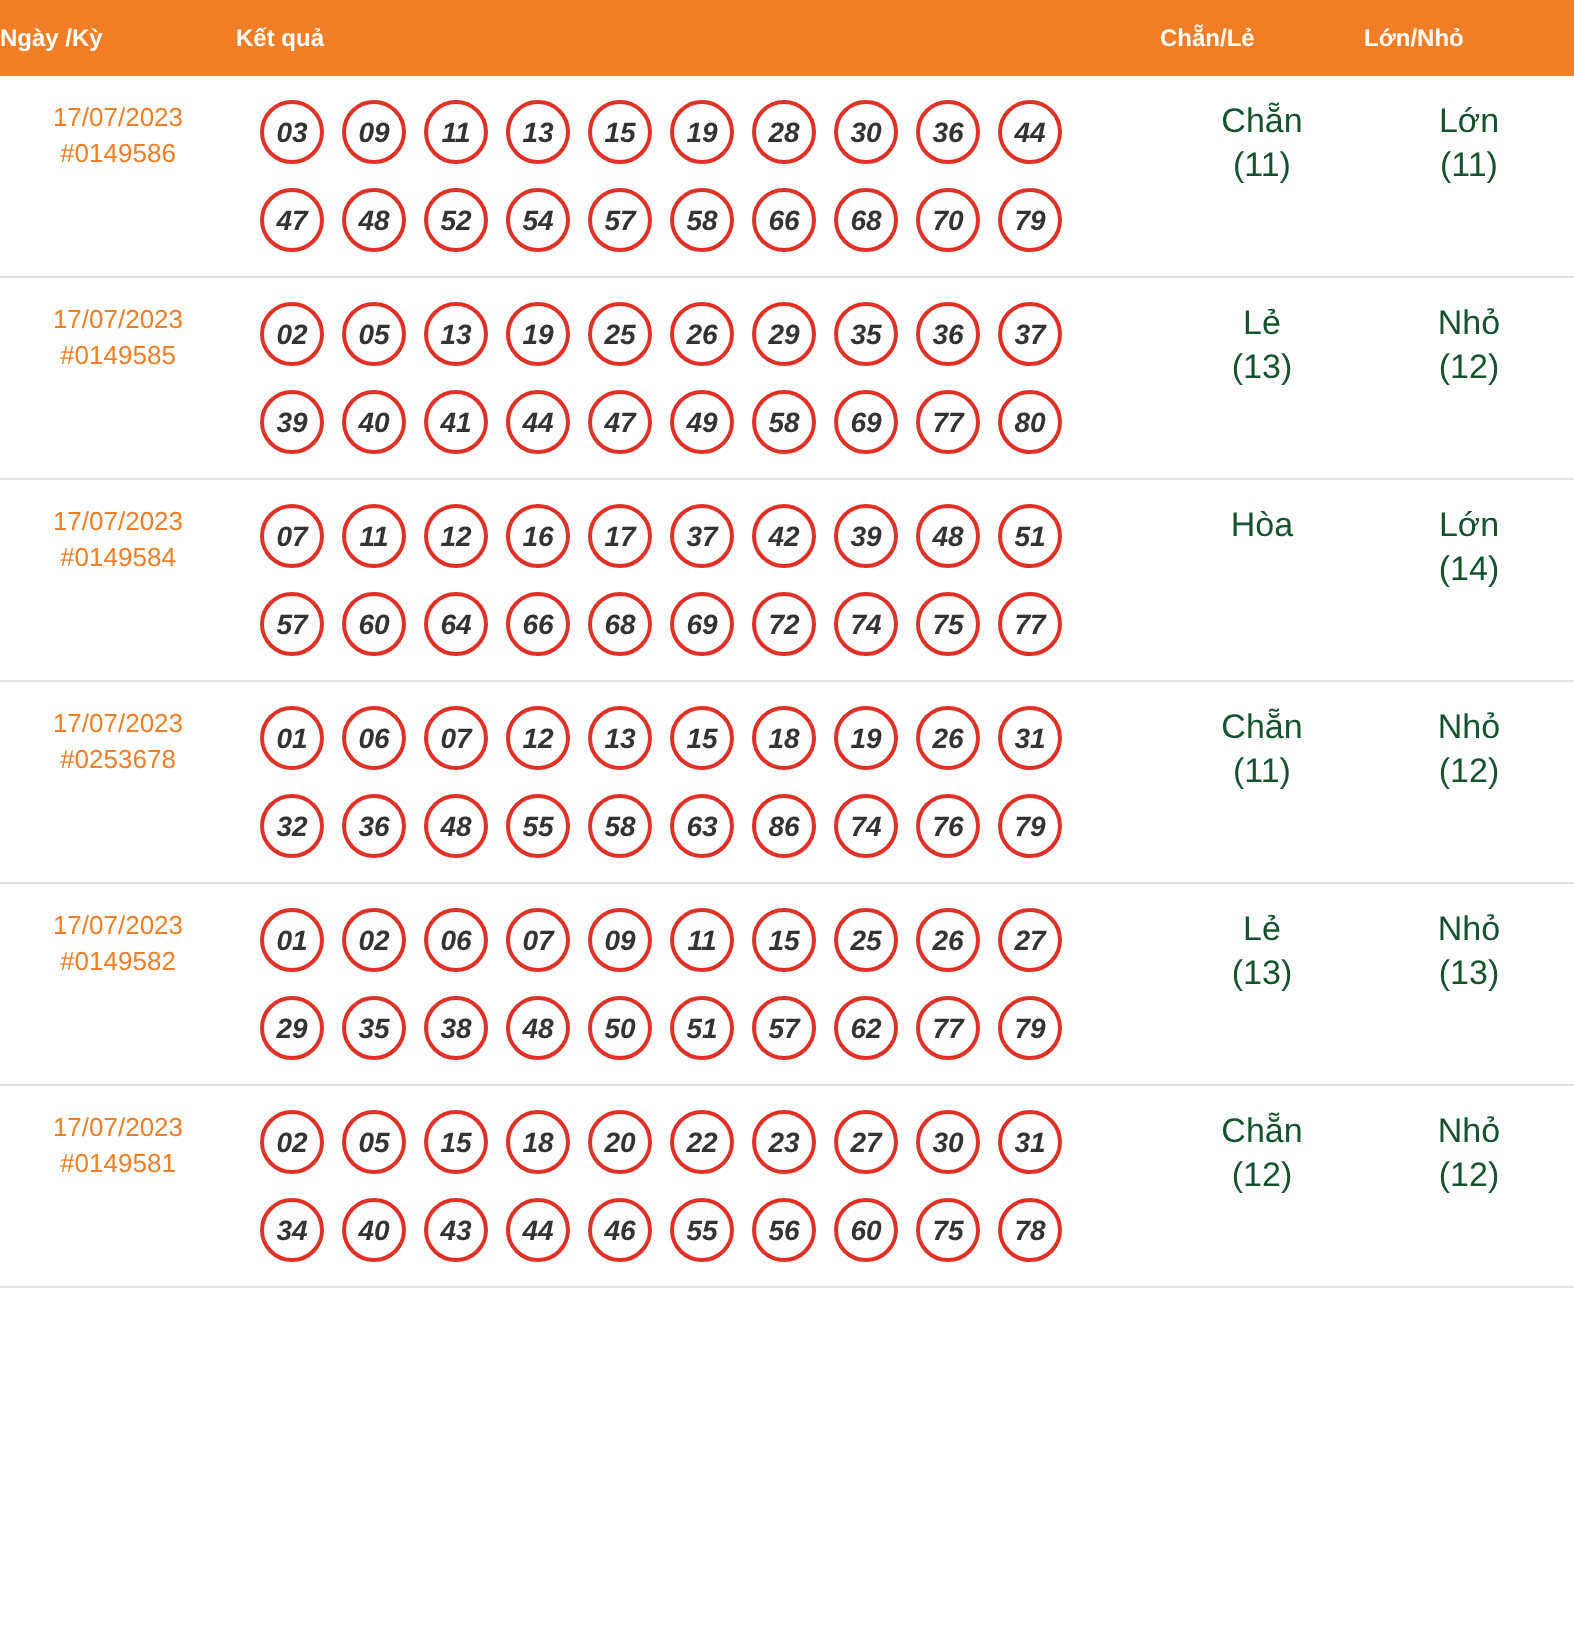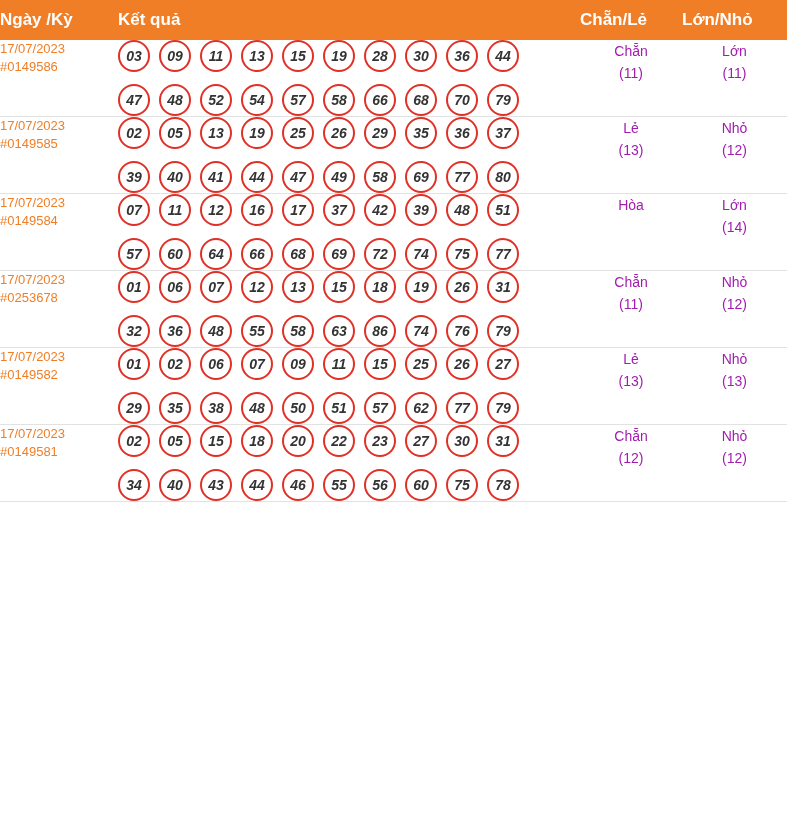--- a/index.html
+++ b/index.html
@@ -13,57 +13,58 @@
     color: #333;
   }
   .results-table {
     width: 787px;
     border-collapse: collapse;
     table-layout: fixed;
   }
   .results-table thead th {
     background: #f07e26;
     color: #ffffff;
-    font-size: 17px;
+    font-size: 12px;
     font-weight: bold;
     text-align: left;
     padding: 10px 0 10px 0;
     height: 18px;
     vertical-align: middle;
   }
   th.col-date { width: 118px; padding-left: 26px; box-sizing: border-box; }
   th.col-result { width: 462px; padding-left: 12px; box-sizing: border-box; }
   th.col-parity { width: 102px; text-align: center; padding-left: 0; }
   th.col-size { width: 105px; text-align: center; padding-left: 0; }
 
   .results-table tbody tr.draw-row {
     border-bottom: 1px solid #e2e2e2;
   }
   .results-table tbody tr.draw-row > td {
     vertical-align: top;
-    padding: 0;
+    padding: 12px;
+    text-align: center;
   }
   td.cell-date {
     width: 118px;
     padding: 44px 0 0 26px;
     box-sizing: border-box;
     color: #f07e26;
     font-size: 13px;
     line-height: 18px;
     white-space: nowrap;
   }
   td.cell-result {
     width: 462px;
     padding: 34px 0 30px 12px;
     box-sizing: border-box;
   }
   td.cell-parity, td.cell-size {
     text-align: center;
-    color: #a21caf;
-    font-size: 14px;
+    color: #14532d;
+    font-size: 17px;
     line-height: 22px;
     padding-top: 44px;
     box-sizing: border-box;
   }
   td.cell-parity { width: 102px; }
   td.cell-size { width: 105px; }
 
   .ball-row {
     display: flex;
     gap: 9px;

